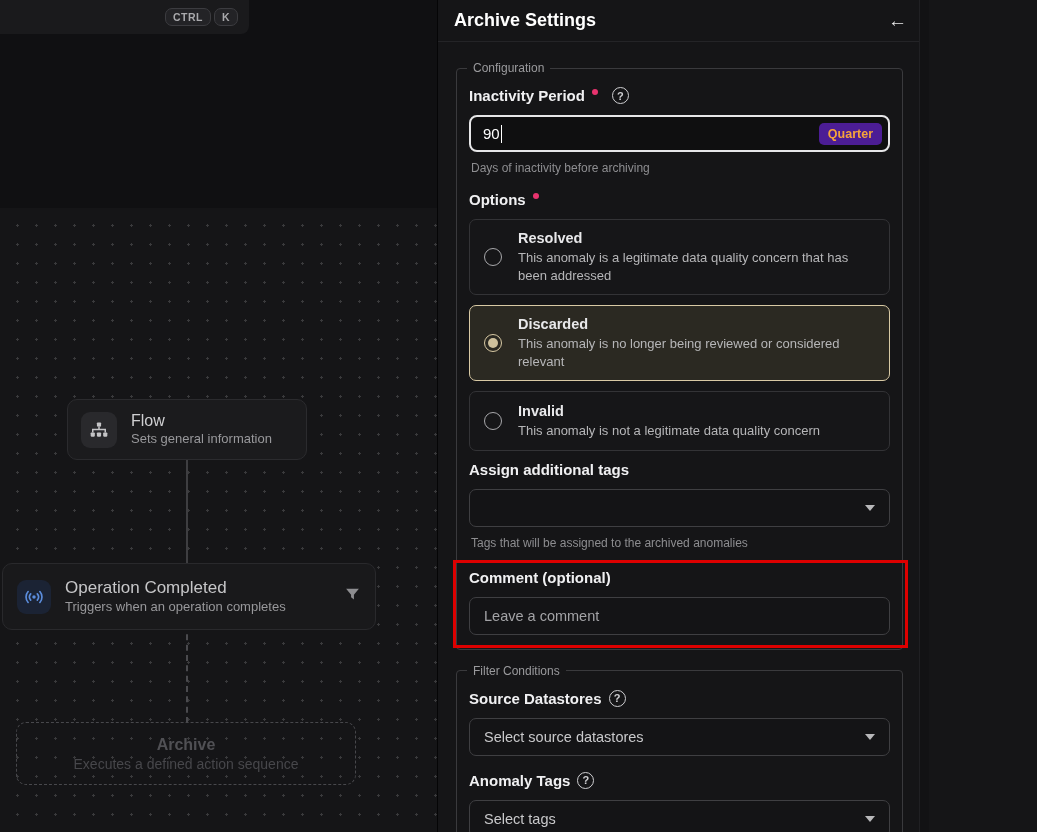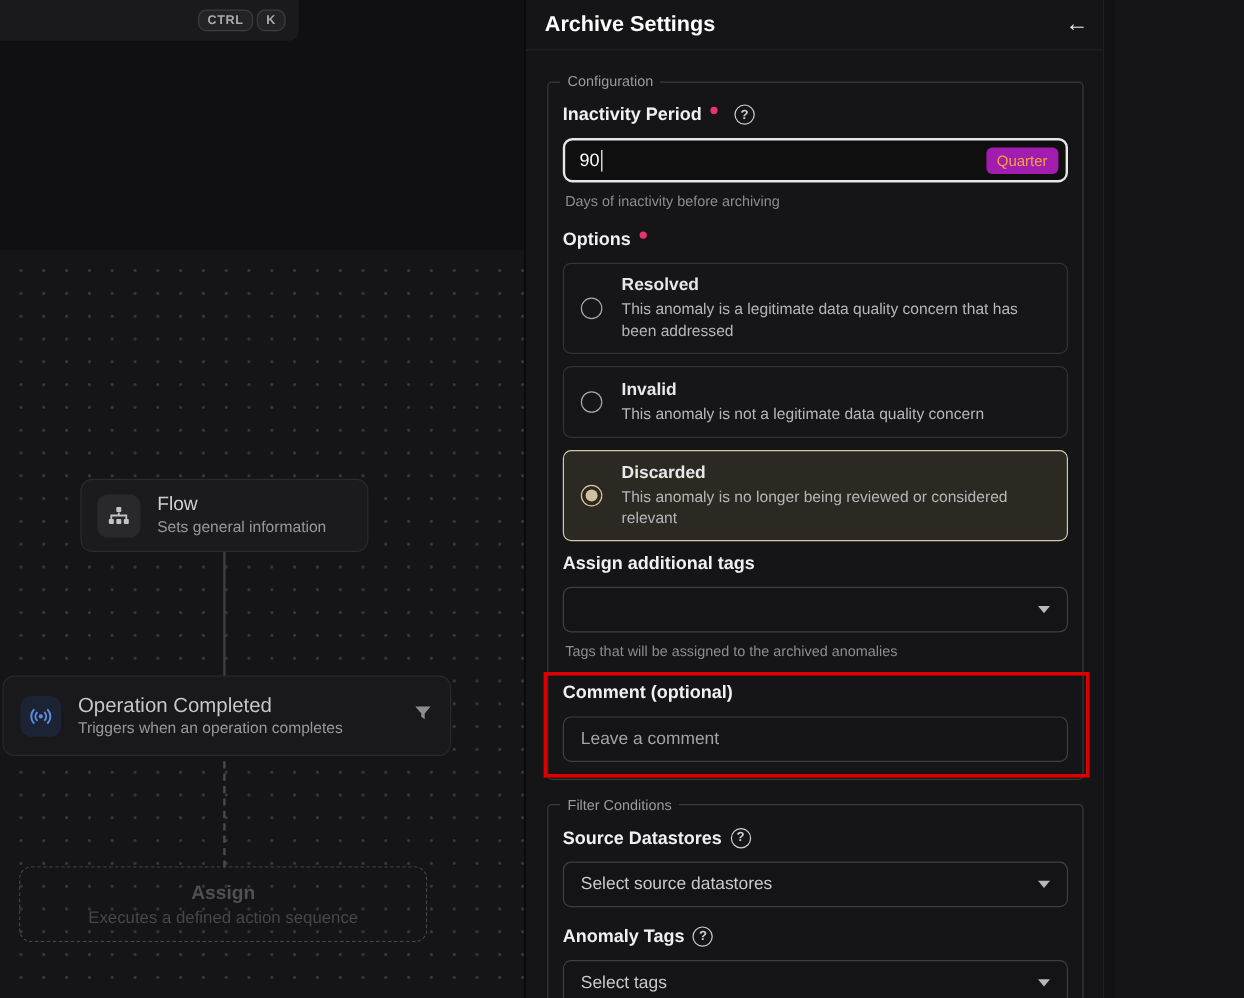--- a/index.html
+++ b/index.html
@@ -61,22 +61,22 @@
     color:#f0f0f2; margin:8px 0 11px 0; }
   .req-dot { width:6px; height:6px; border-radius:50%; margin:-8px 7px 0 7px; flex:0 0 auto; }
   .help-icon { width:17px; height:17px; border:1.6px solid #cfcfd2; border-radius:50%;
     color:#cfcfd2; font-size:11px; font-weight:bold; display:inline-flex; align-items:center;
     justify-content:center; margin-left:7px; cursor:pointer; }
 
   .text-input { height:37px; background:#0f0f10; border:2px solid #e6e6e8; border-radius:8px;
     display:flex; align-items:center; padding:0 6px 0 12px; cursor:text; }
   .input-value { font-size:15px; color:#ffffff; }
   .caret-bar { display:inline-block; width:1px; height:18px; background:#ffffff; margin-left:1px; }
-  .unit-badge { margin-left:auto; background:#a21caf; color:#f5a33b; font-size:12.5px;
-    font-weight:normal; padding:4px 9px; border-radius:5px; cursor:pointer; }
+  .unit-badge { margin-left:auto; background:#4c1d95; color:#f5a33b; font-size:12.5px;
+    font-weight:bold; padding:4px 9px; border-radius:5px; cursor:pointer; }
 
   .helper { font-size:12px; color:#8d8d90; margin:9px 0 0 2px; }
 
   .opt-card { border:1px solid #333336; border-radius:7px; background:#161618; min-height:60px;
     display:flex; align-items:center; gap:16px; padding:9px 14px; margin-bottom:10px; cursor:pointer; }
   .opt-card.selected { background:#2b2922; border-color:#d8c9a4; }
   .radio { width:18px; height:18px; border-radius:50%; border:1.6px solid #a8a8ab; flex:0 0 auto;
     display:flex; align-items:center; justify-content:center; }
   .opt-card.selected .radio { border-color:#d8c9a4; }
   .radio-dot { width:10px; height:10px; border-radius:50%; background:#cfc19d; }
@@ -144,21 +144,21 @@
         <div class="node-sub">Triggers when an operation completes</div>
       </div>
       <div class="funnel">
         <svg width="17" height="17" viewBox="0 0 24 24" fill="#8d8d90">
           <path d="M3 4 h18 l-7 8.2 V19 l-4 -3 v-3.8 Z"></path>
         </svg>
       </div>
     </div>
 
     <div class="node-action">
-      <div class="action-title">Assign</div>
+      <div class="action-title">Archive</div>
       <div class="action-sub">Executes a defined action sequence</div>
     </div>
   </div>
 
   <div class="panel">
     <div class="panel-header">
       <div class="panel-title">Archive Settings</div>
       <div class="back-btn">←</div>
     </div>
 
@@ -183,41 +183,41 @@
         <div class="field-label mt16">
           <span>Options</span>
           <span class="req-dot" style="background:#e8336e"></span>
         </div>
 
         <div class="opt-card">
           <span class="radio"></span>
           <span>
             <div class="opt-title">Resolved</div>
             <div class="opt-desc">This anomaly is a legitimate data quality concern that has been addressed</div>
-          </span>
-        </div>
-
-        <div class="opt-card">
-          <span class="radio"></span>
-          <span>
-            <div class="opt-title">Invalid</div>
-            <div class="opt-desc">This anomaly is not a legitimate data quality concern</div>
           </span>
         </div>
 
         <div class="opt-card selected">
           <span class="radio">
               <span class="radio-dot"></span>
             </span>
           <span>
             <div class="opt-title">Discarded</div>
             <div class="opt-desc">This anomaly is no longer being reviewed or considered relevant</div>
           </span>
         </div>
 
+        <div class="opt-card">
+          <span class="radio"></span>
+          <span>
+            <div class="opt-title">Invalid</div>
+            <div class="opt-desc">This anomaly is not a legitimate data quality concern</div>
+          </span>
+        </div>
+
         <div class="field-label mt6">
           <span>Assign additional tags</span>
         </div>
         <div class="select-box">
           <span class="select-placeholder"></span>
           <span class="select-caret"></span>
         </div>
         <div class="helper">Tags that will be assigned to the archived anomalies</div>
 
         <div class="comment-wrap">

